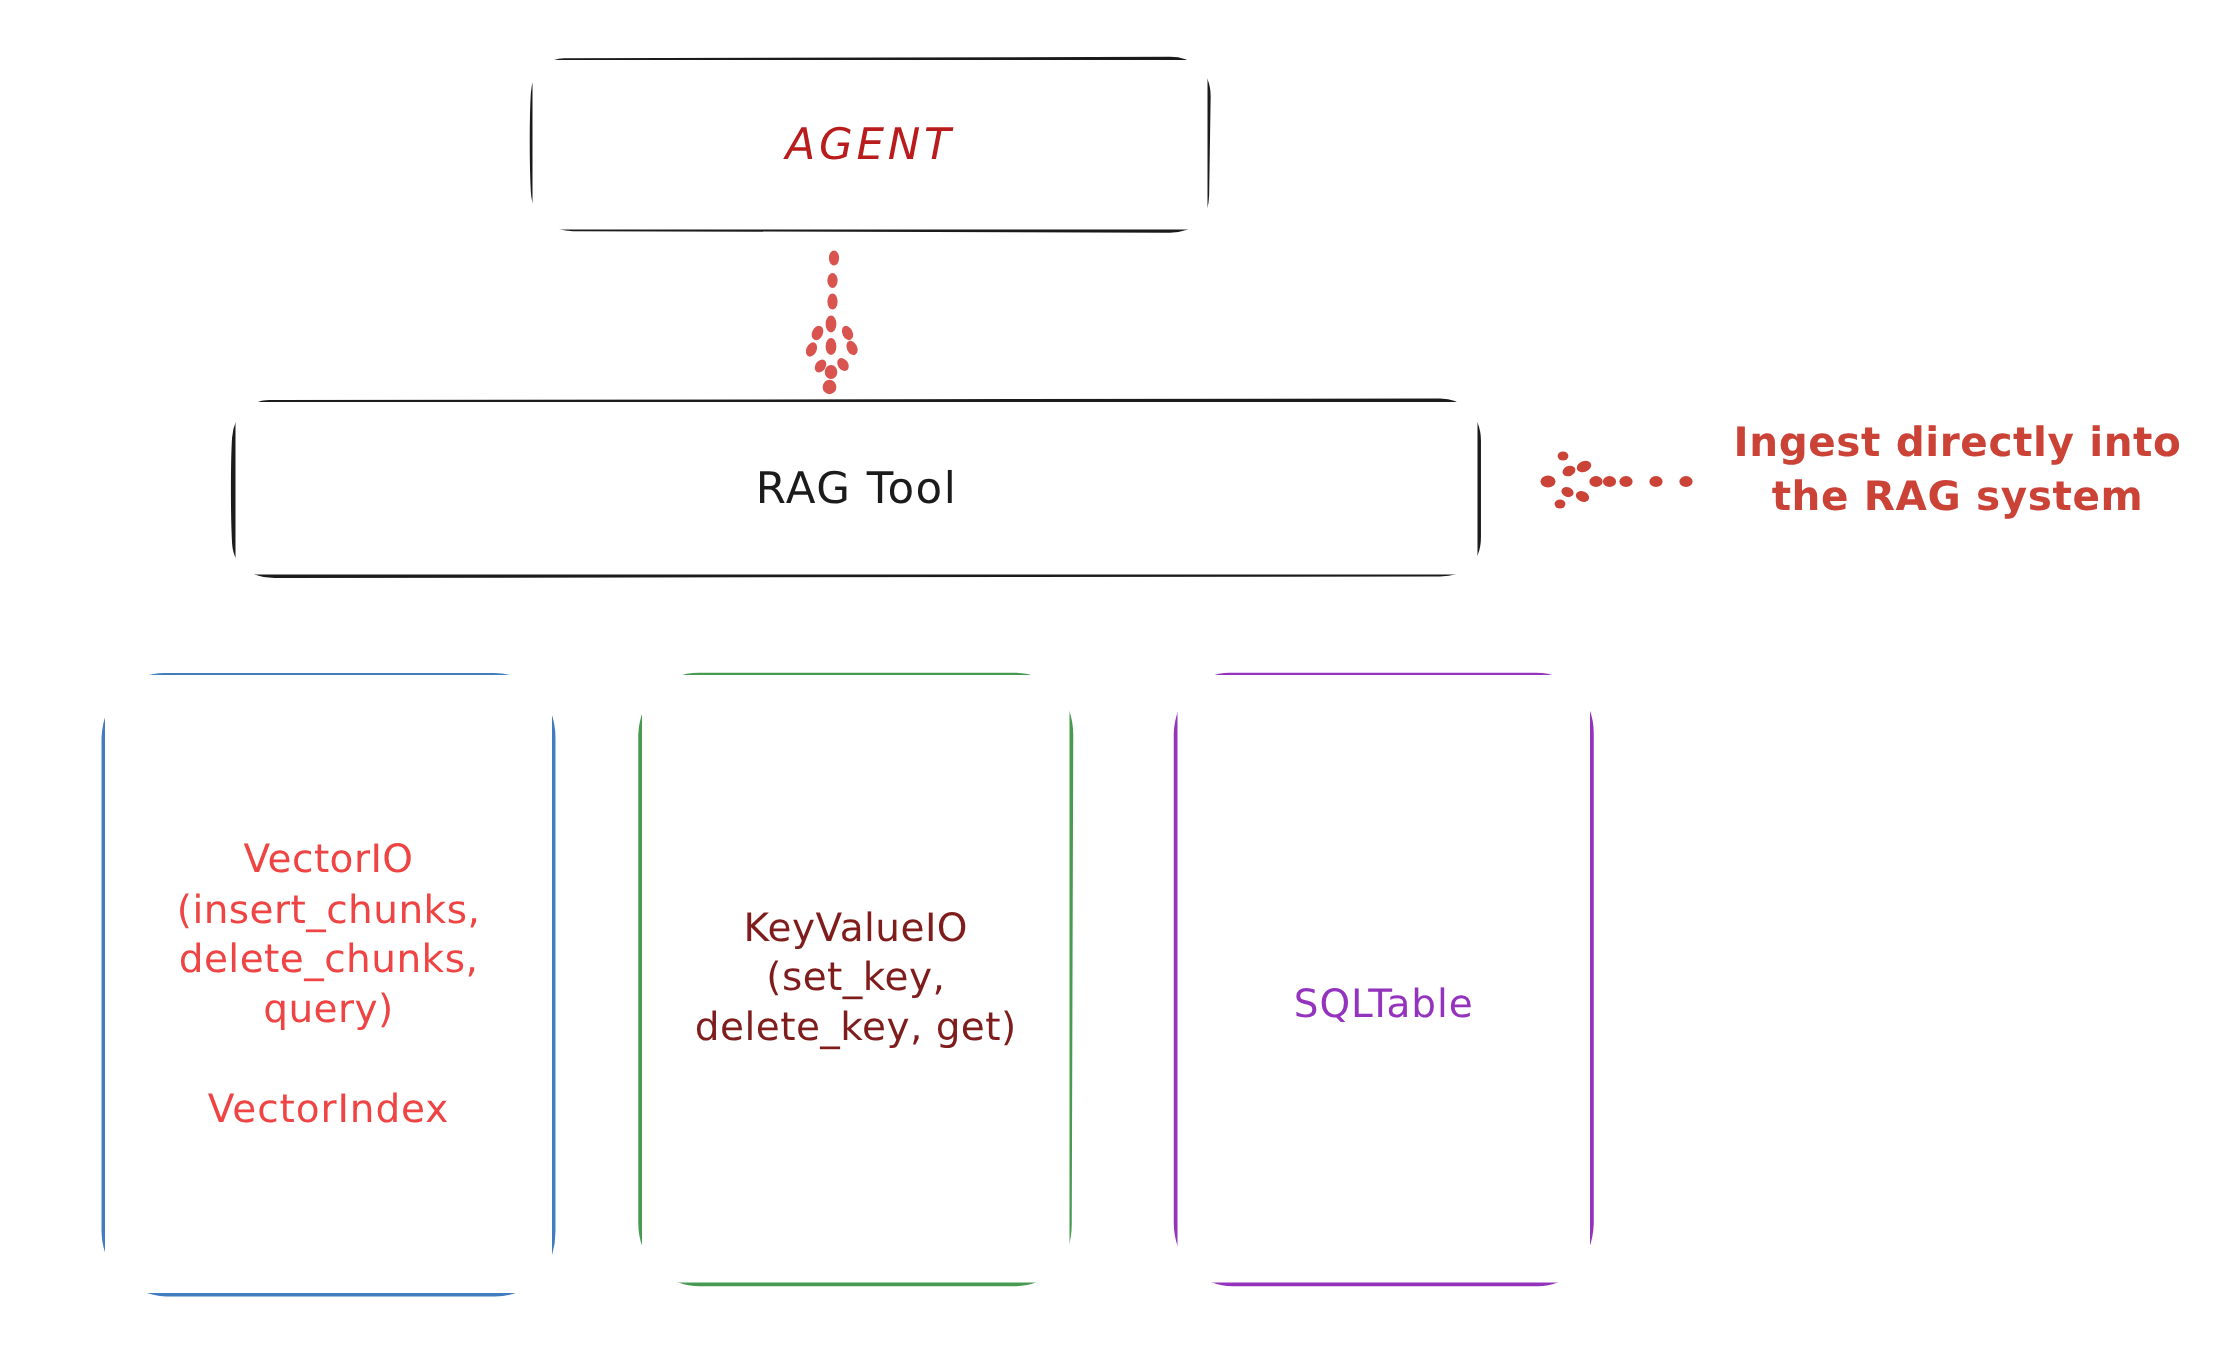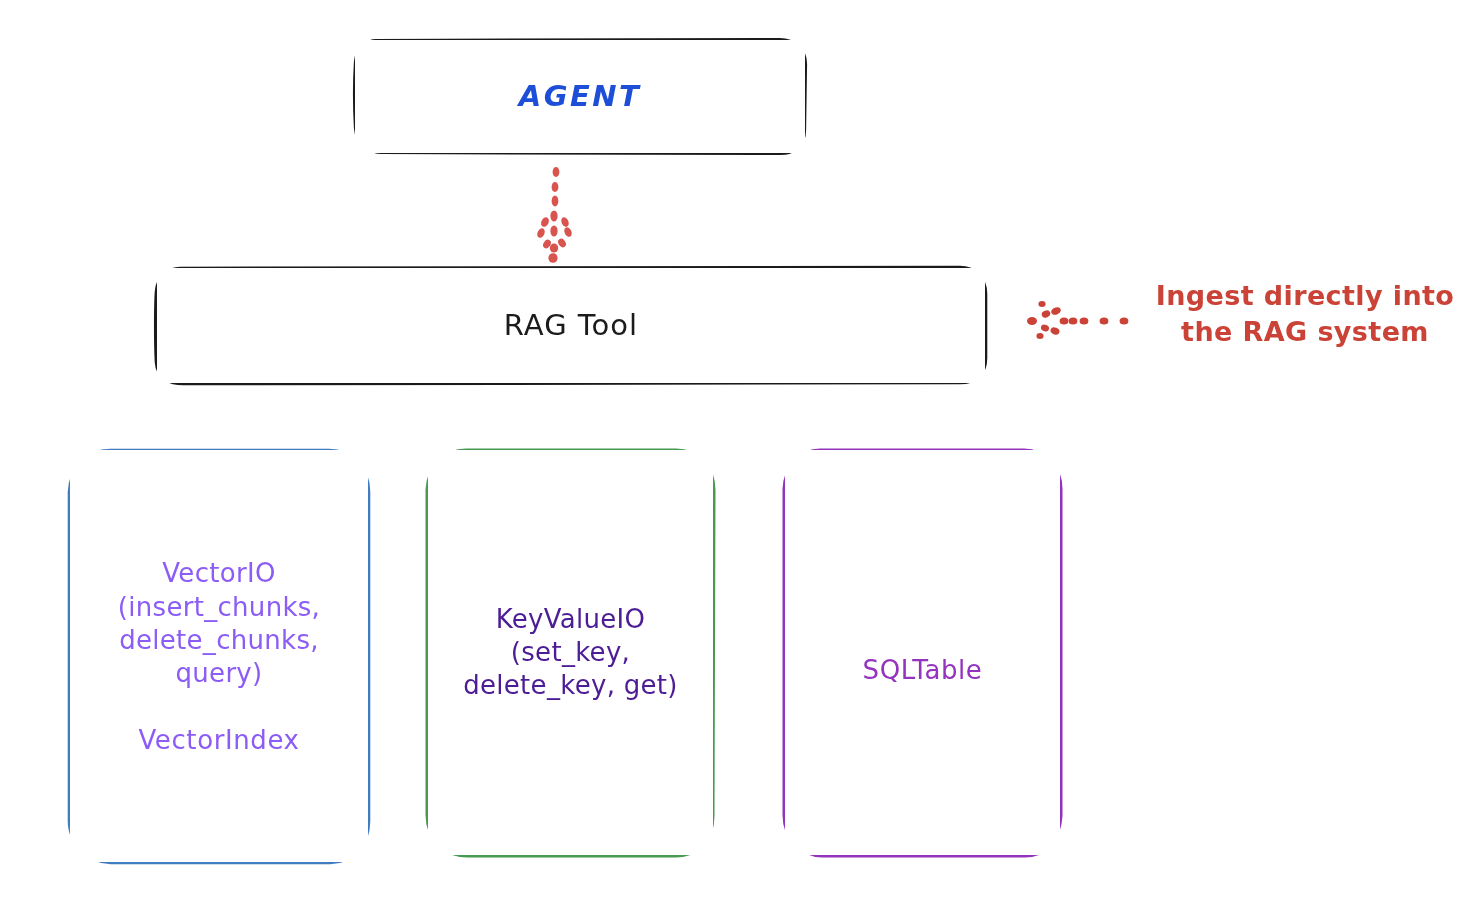--- a/index.html
+++ b/index.html
@@ -43,24 +43,24 @@
   
   #agent-box {
     left: 355px;
     top: 40px;
     width: 450px;
     height: 113px;
   }
   #agent-box .node-label {
     font-family: "DejaVu Sans", sans-serif;
     font-style: italic;
-    font-weight: 700;
+    font-weight: 400;
     font-size: 29px;
     letter-spacing: 2.5px;
-    color: #1d4ed8;
+    color: #b91c1c;
   }
 
   
   #rag-tool-box {
     left: 157px;
     top: 268px;
     width: 828px;
     height: 115px;
     text-align: center;
   }
@@ -89,22 +89,22 @@
     white-space: pre-line;
     font-size: 26px;
     line-height: 1.28;
     letter-spacing: 0.3px;
   }
   .io-index {
     margin-top: 34px;
     font-size: 26px;
     letter-spacing: 0.6px;
   }
-  #vector-io-box .io-api, #vector-io-box .io-index { color: #8b5cf6; }
-  #keyvalue-io-box .io-api, #keyvalue-io-box .io-index { color: #4c1d95; }
+  #vector-io-box .io-api, #vector-io-box .io-index { color: #ef4444; }
+  #keyvalue-io-box .io-api, #keyvalue-io-box .io-index { color: #7f1d1d; }
   #relational-io-box .io-api, #relational-io-box .io-index { color: #9434be; }
 
   
   #ingest-note {
     position: absolute;
     left: 1140px;
     top: 278px;
     width: 330px;
     color: #cb4237;
     font-size: 27px;

